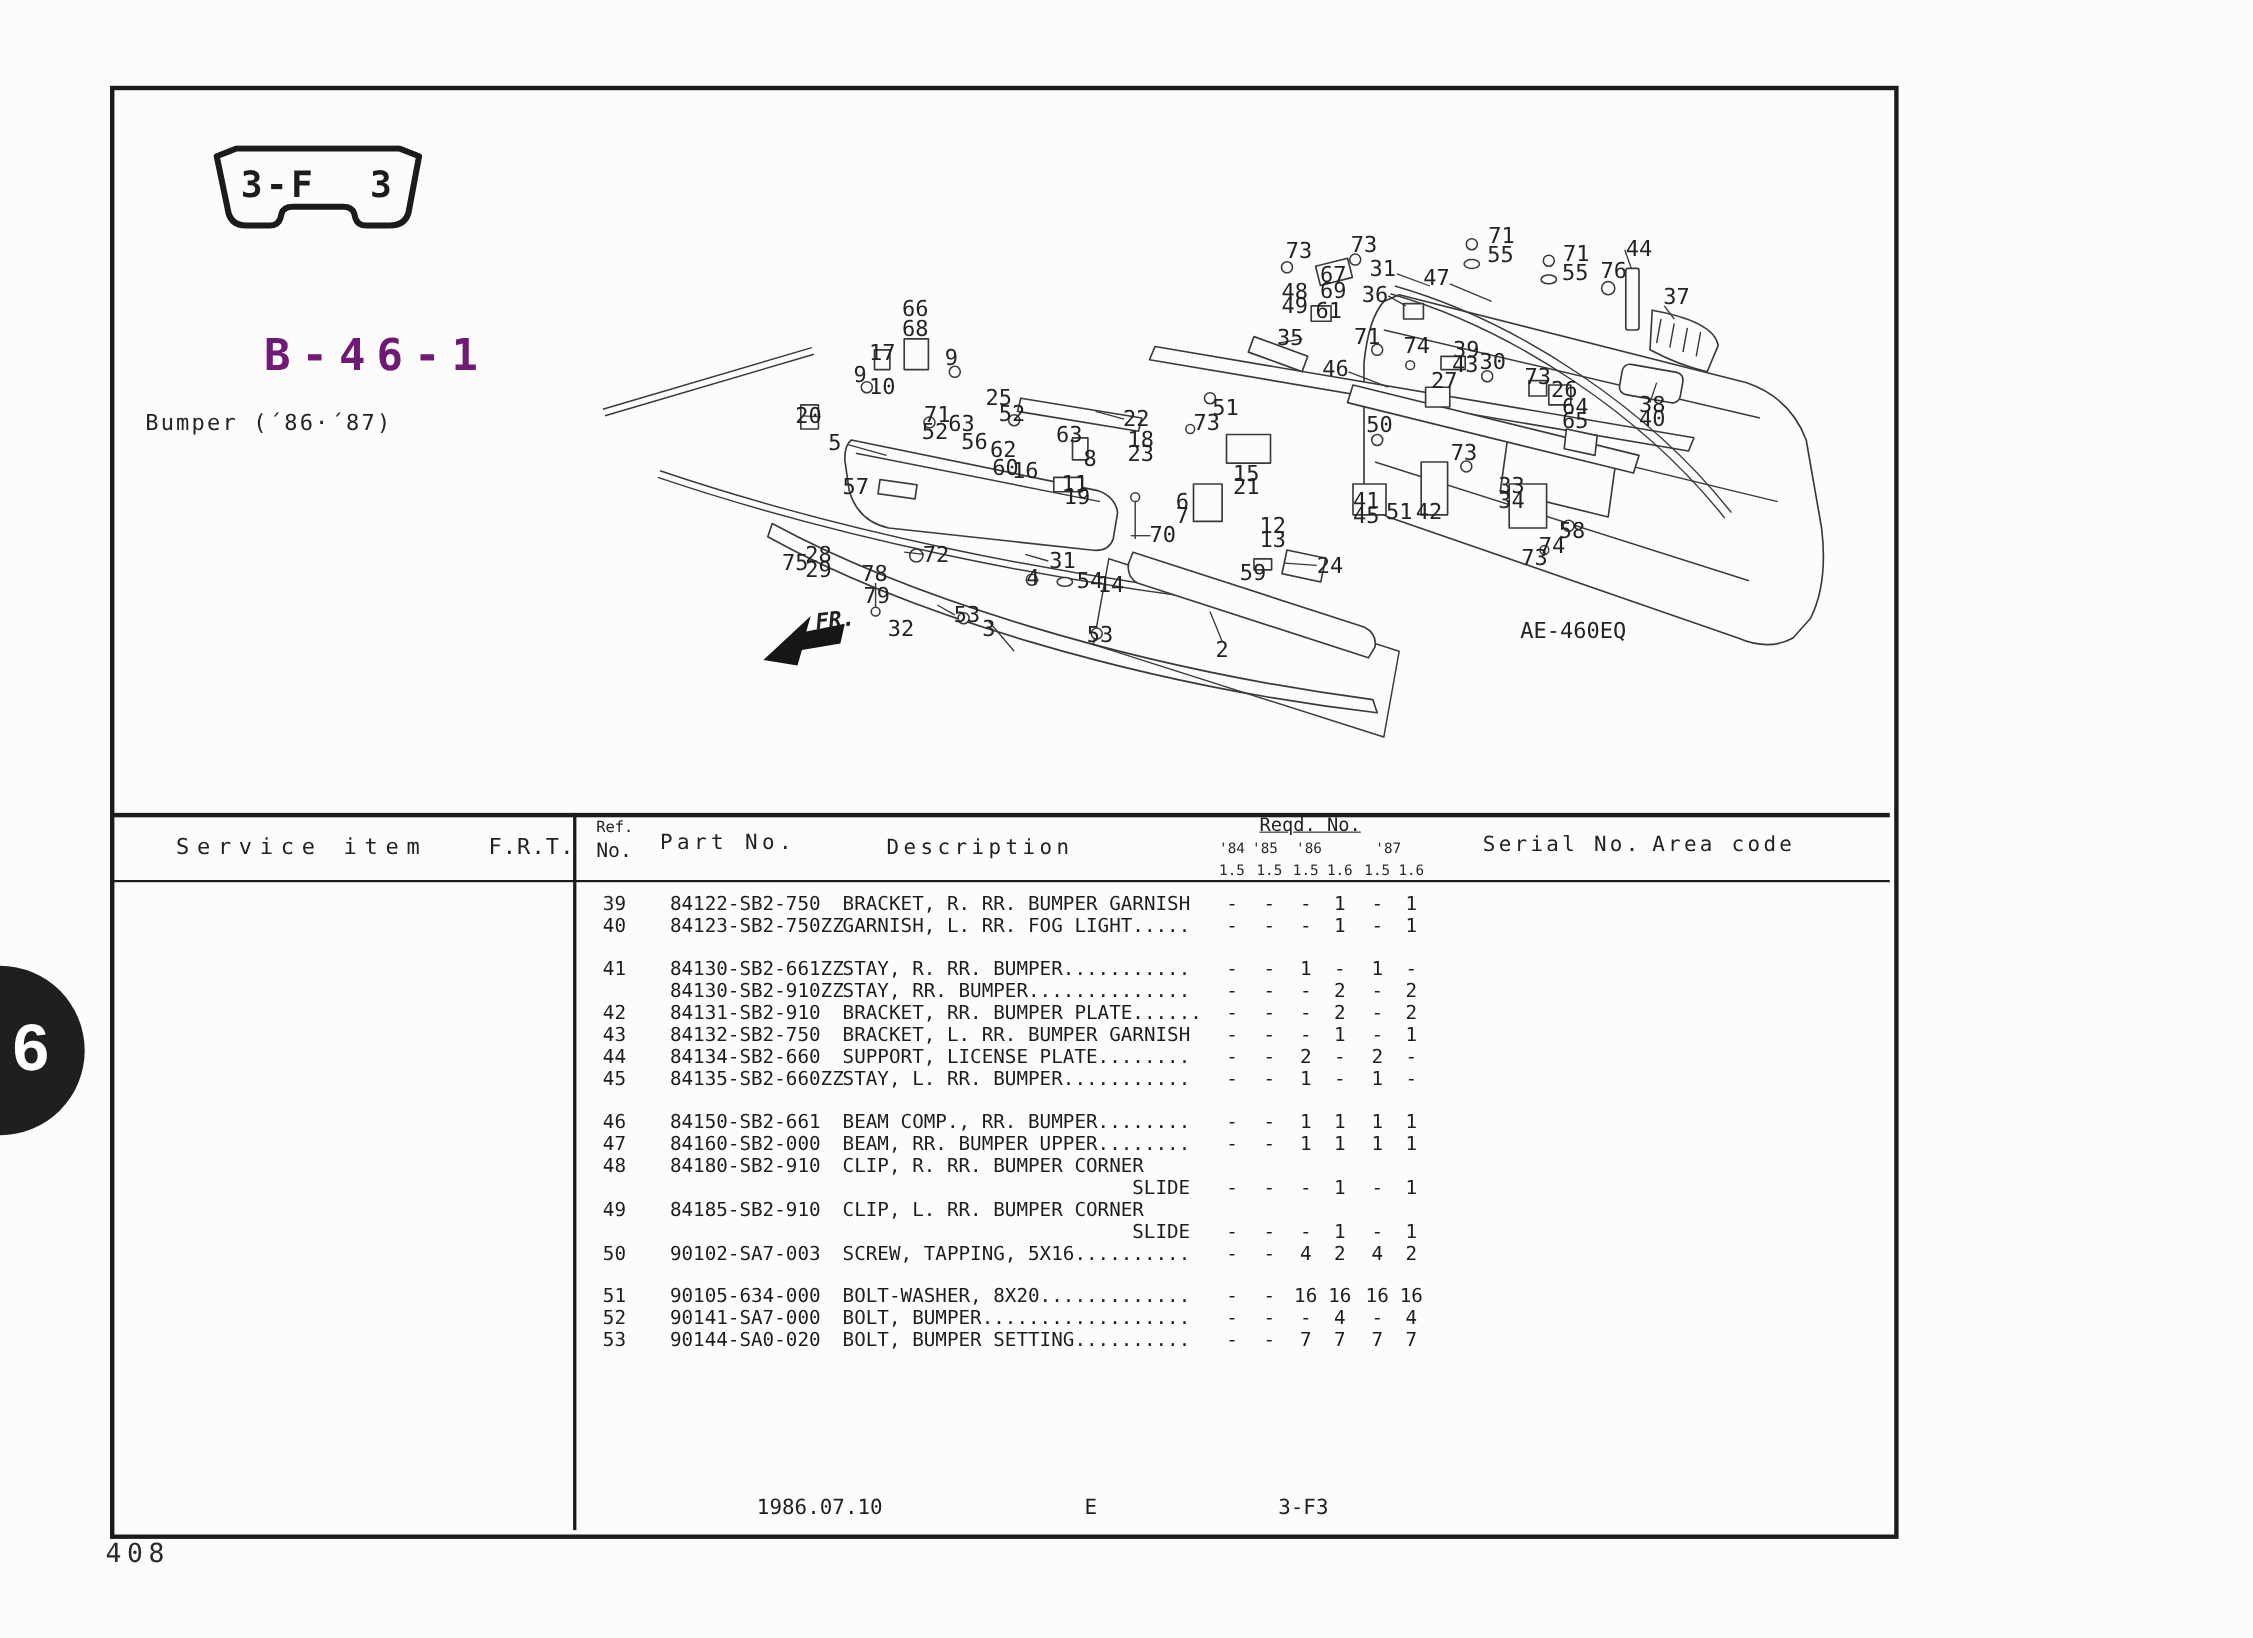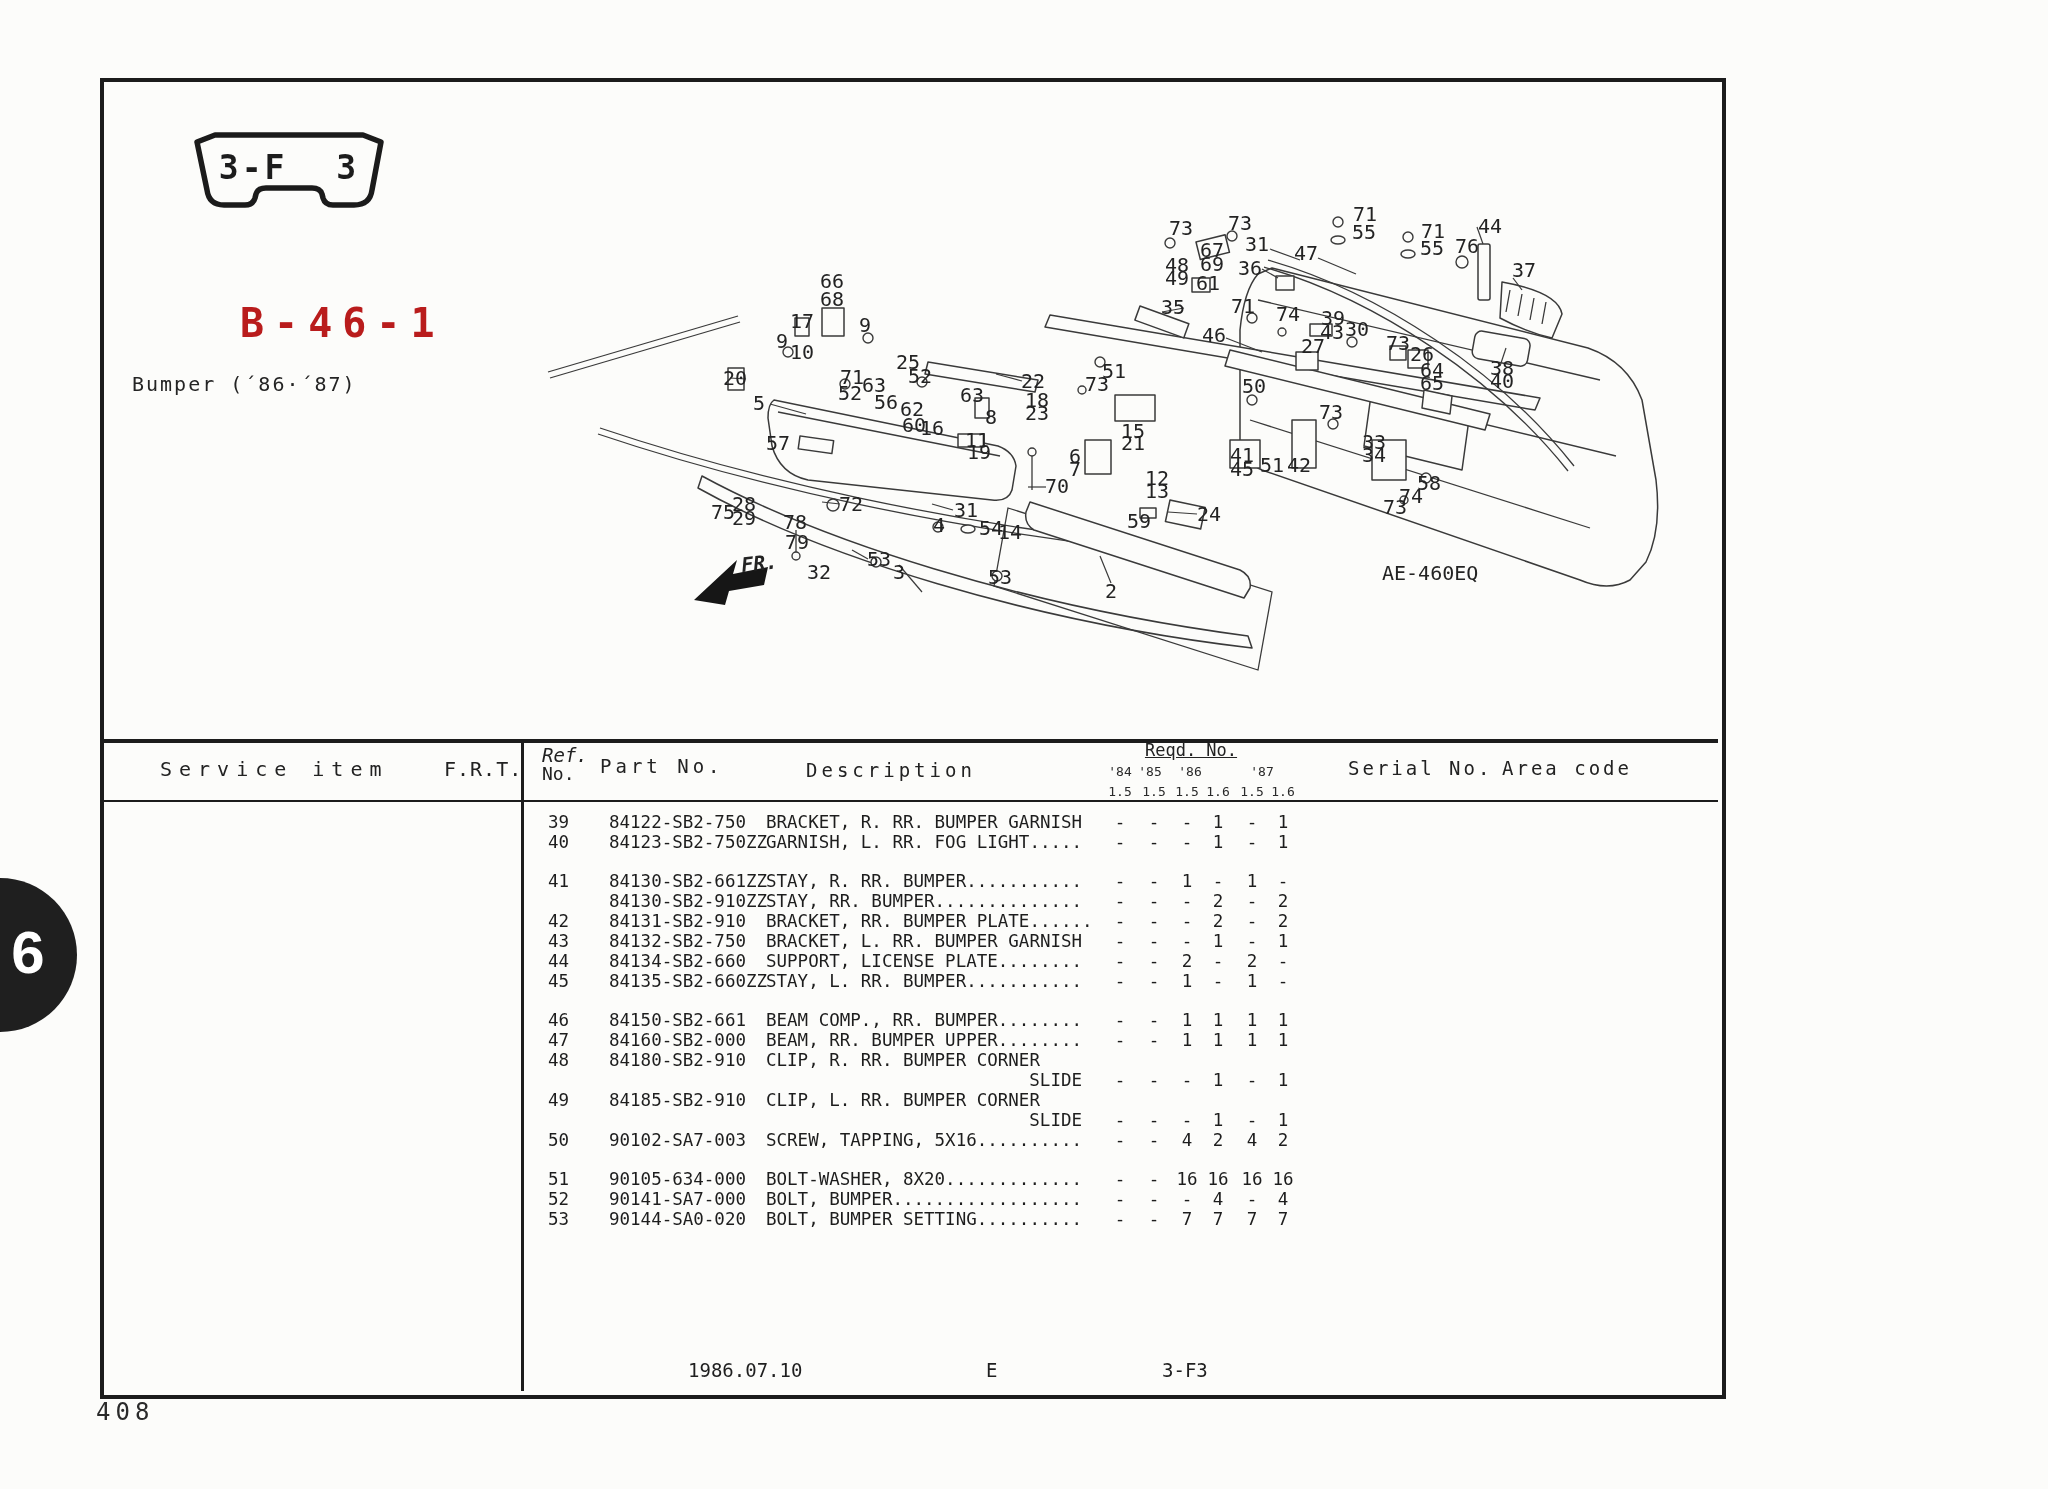--- a/index.html
+++ b/index.html
@@ -12,33 +12,33 @@
   
   .page-frame{left:100px;top:78px;width:1618px;height:1313px;border:4px solid #1c1c1c;background:#fcfcfa;}
   
   .tab-circle{left:-77px;top:878px;width:154px;height:154px;border-radius:50%;background:#1f1f1f;}
   .tab-circle span{position:absolute;left:105px;top:40px;transform:translateX(-50%);
     color:#fff;font-family:"Liberation Sans",sans-serif;font-weight:bold;font-size:60px;}
   
   .badge-svg{left:183px;top:132px;}
   .badge-text{left:183px;top:148px;width:212px;text-align:center;font-size:33px;font-weight:bold;
     letter-spacing:3px;word-spacing:26px;color:#1c1c1c;}
-  .page-title{left:240px;top:300px;font-size:40px;font-weight:bold;letter-spacing:10px;color:#b91c1c;}
+  .page-title{left:240px;top:300px;font-size:40px;font-weight:bold;letter-spacing:10px;color:#701a75;}
   .page-subtitle{left:132px;top:372px;font-size:20px;letter-spacing:2px;color:#242424;}
   
   .hline{background:#1c1c1c;}
   .vline{background:#1c1c1c;}
   .tbl-top{left:100px;top:739px;width:1618px;height:4px;}
   .tbl-hdr-sep{left:100px;top:800px;width:1618px;height:2px;}
   .tbl-vdiv{left:521px;top:739px;width:3px;height:652px;}
   
   .th{color:#222;}
   .th-service{left:160px;top:757px;font-size:20px;letter-spacing:7px;}
   .th-frt{left:444px;top:757px;font-size:20px;letter-spacing:1px;}
-  .th-ref1{left:542px;top:744px;font-size:19px;font-style:italic;}
+  .th-ref1{left:542px;top:744px;font-size:14px;}
   .th-ref2{left:542px;top:763px;font-size:18px;}
   .th-part{left:600px;top:755px;font-size:19px;letter-spacing:4px;}
   .th-desc{left:806px;top:759px;font-size:19px;letter-spacing:4px;}
   .th-reqd{left:1191px;top:740px;font-size:17px;transform:translateX(-50%);text-decoration:underline;}
   .th-serial{left:1348px;top:757px;font-size:19px;letter-spacing:3px;}
   .th-area{left:1502px;top:757px;font-size:19px;letter-spacing:3px;}
   .yr-row span,.eng-row span{position:absolute;transform:translateX(-50%);font-size:13px;color:#2a2a2a;}
   .yr-row{left:0;top:764px;width:2048px;height:16px;}
   .eng-row{left:0;top:784px;width:2048px;height:14px;}
   

